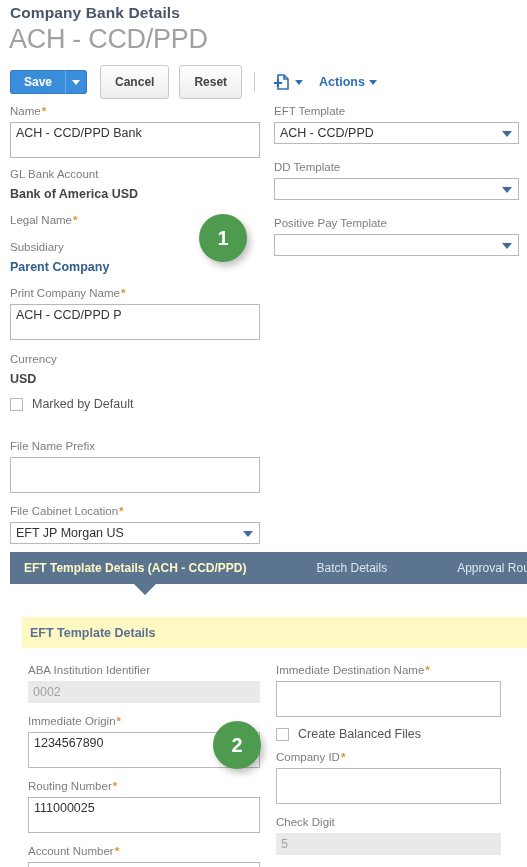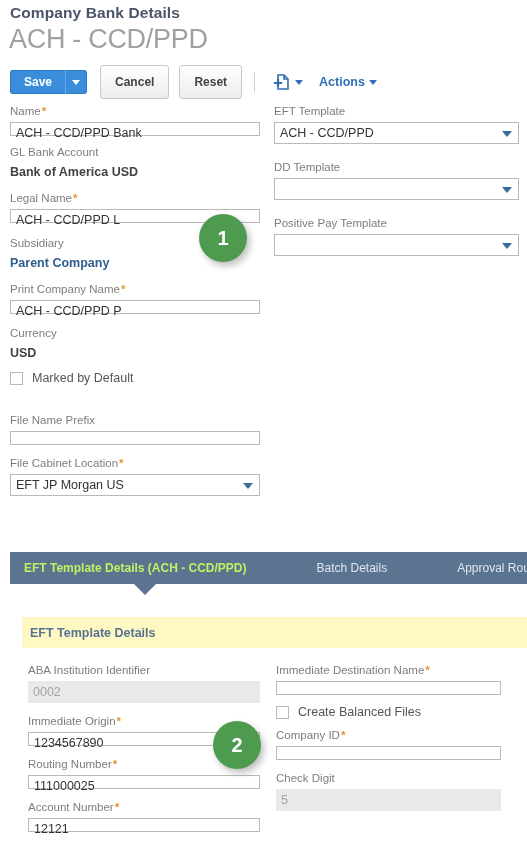--- a/index.html
+++ b/index.html
@@ -68,21 +68,21 @@
   .col-left  { position: absolute; left: 10px; top: 0; width: 250px; }
   .col-right { position: absolute; left: 274px; top: 0; width: 245px; }
 
   .fld { margin-bottom: 9px; }
   .lbl {
     font-size: 11.5px; color: #7d7d7d; margin-bottom: 4px;
     display: block; line-height: 14px;
   }
   .req { color: #e2922b; font-weight: bold; margin-left: 1px; }
   .inp {
-    width: 100%; height: 14px; border: 1px solid #b9b9b9;
+    width: 100%; height: 36px; border: 1px solid #b9b9b9;
     background: #fff; font-size: 12.5px; color: #333;
     padding: 0 5px; line-height: 20px; display: block;
     font-family: "Liberation Sans", sans-serif;
   }
   .static-val {
     font-size: 12.5px; font-weight: bold; color: #2f5d8e;
     line-height: 16px; padding-top: 1px;
   }
   .static-val.plain { color: #444444; }
   .sel-wrap { position: relative; width: 100%; }
@@ -106,21 +106,21 @@
   
   .tabstrip {
     position: absolute; left: 10px; top: 552px; width: 517px; height: 32px;
     background: #5b7490; display: flex; align-items: center;
   }
   .tab {
     font-size: 12px; color: #dde6f0; padding: 0 14px;
     height: 32px; display: flex; align-items: center; cursor: pointer;
     white-space: nowrap;
   }
-  .tab.active { color: #bef264; font-weight: bold; }
+  .tab.active { color: #fef9c3; font-weight: bold; }
   .tab-notch {
     position: absolute; top: 584px; left: 134px;
     width: 0; height: 0;
     border-left: 11px solid transparent; border-right: 11px solid transparent;
     border-top: 11px solid #5b7490;
   }
 
   
   .sec-band {
     position: absolute; left: 22px; top: 617px; width: 505px; height: 31px;
@@ -197,21 +197,20 @@
 
       <div class="fld">
         <label class="lbl">GL Bank Account</label>
         <div class="static-val plain">Bank of America USD</div>
       </div>
 
       <div class="fld" style="margin-top:11px">
         <label class="lbl">
           <span>Legal Name</span><span class="req">*</span>
         </label>
-        <div class="inp">ACH - CCD/PPD L</div>
       </div>
 
       <div class="fld" style="margin-top:13px">
         <label class="lbl">Subsidiary</label>
         <div class="static-val">Parent Company</div>
       </div>
 
       <div class="fld" style="margin-top:11px">
         <label class="lbl">
           <span>Print Company Name</span><span class="req">*</span>

